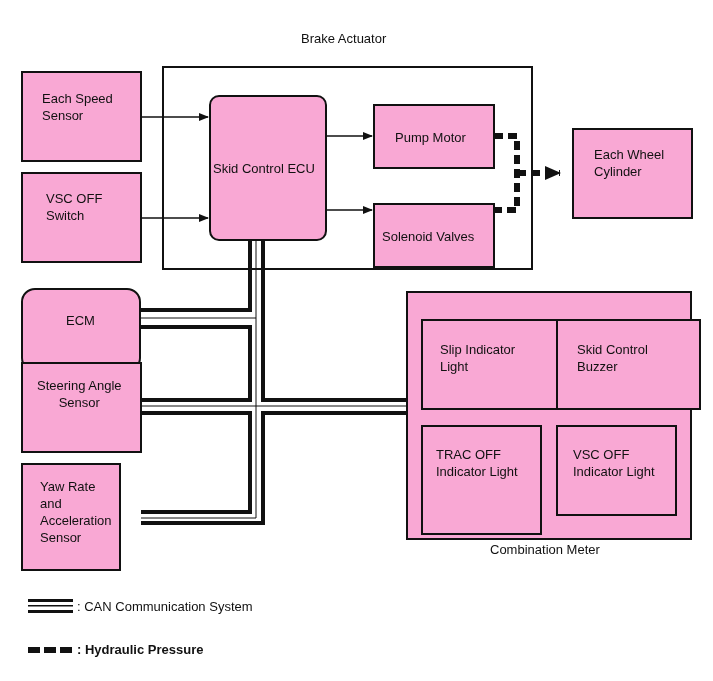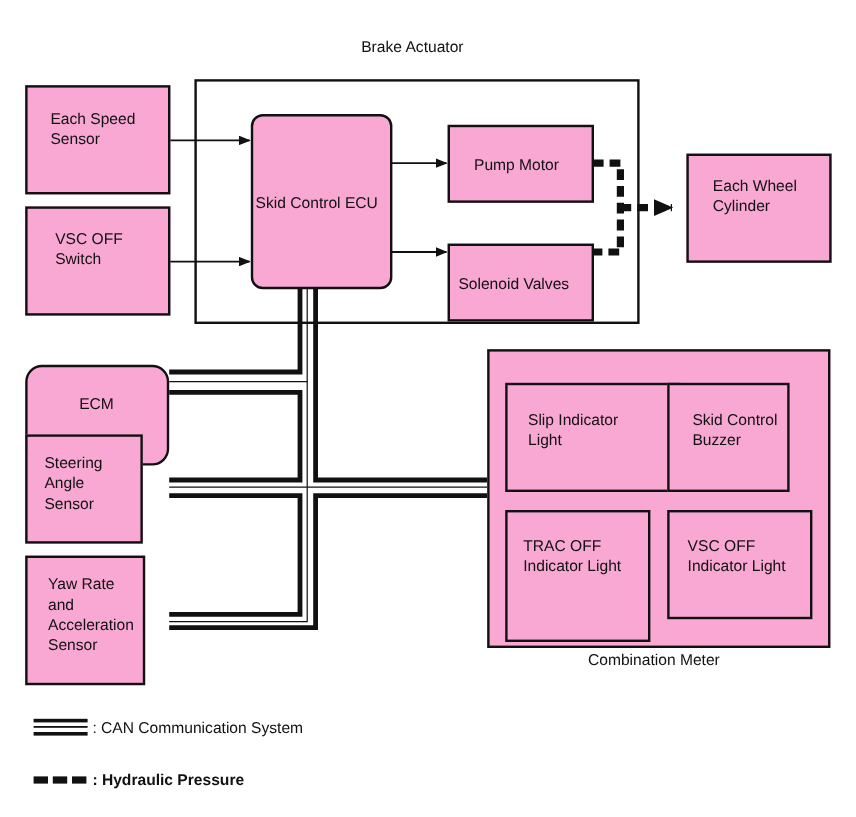--- a/index.html
+++ b/index.html
@@ -82,41 +82,41 @@
 <div class="box" style="left:21px; top:172px; width:121px; height:91px;">
   <div class="lbl" style="left:23px; top:16px;">VSC OFF
 Switch</div>
 </div>
 
 <div class="box" style="left:572px; top:128px; width:121px; height:91px;">
   <div class="lbl" style="left:20px; top:16px;">Each Wheel
 Cylinder</div>
 </div>
 
-<div class="box" style="left:21px; top:288px; width:120px; height:84px; border-radius:14px;margin-top:16px;">
+<div class="box" style="left:21px; top:288px; width:120px; height:84px; border-radius:14px;">
   <div class="lbl" style="left:43px; top:22px;">ECM</div>
 </div>
-<div class="box" style="left:21px; top:362px; width:98px; height:91px;">
+<div class="box" style="left:21px; top:362px; width:121px; height:91px;text-align:center;">
   <div class="lbl" style="left:14px; top:13px;">Steering Angle
 Sensor</div>
 </div>
 <div class="box" style="left:21px; top:463px; width:100px; height:108px;">
   <div class="lbl" style="left:17px; top:13px;">Yaw Rate and
 Acceleration
 Sensor</div>
 </div>
 
 <div class="box" style="left:406px; top:291px; width:286px; height:249px;"></div>
 <div class="cap" style="left:490px; top:542px;">Combination Meter</div>
 
 <div class="box" style="left:421px; top:319px; width:146px; height:91px;">
   <div class="lbl" style="left:17px; top:20px;">Slip Indicator
 Light</div>
 </div>
-<div class="box" style="left:556px; top:319px; width:102px; height:91px;">
+<div class="box" style="left:556px; top:319px; width:145px; height:91px;">
   <div class="lbl" style="left:19px; top:20px;">Skid Control
 Buzzer</div>
 </div>
 <div class="box" style="left:421px; top:425px; width:121px; height:110px;">
   <div class="lbl" style="left:13px; top:19px;">TRAC OFF
 Indicator Light</div>
 </div>
 <div class="box" style="left:556px; top:425px; width:121px; height:91px;">
   <div class="lbl" style="left:15px; top:19px;">VSC OFF
 Indicator Light</div>

